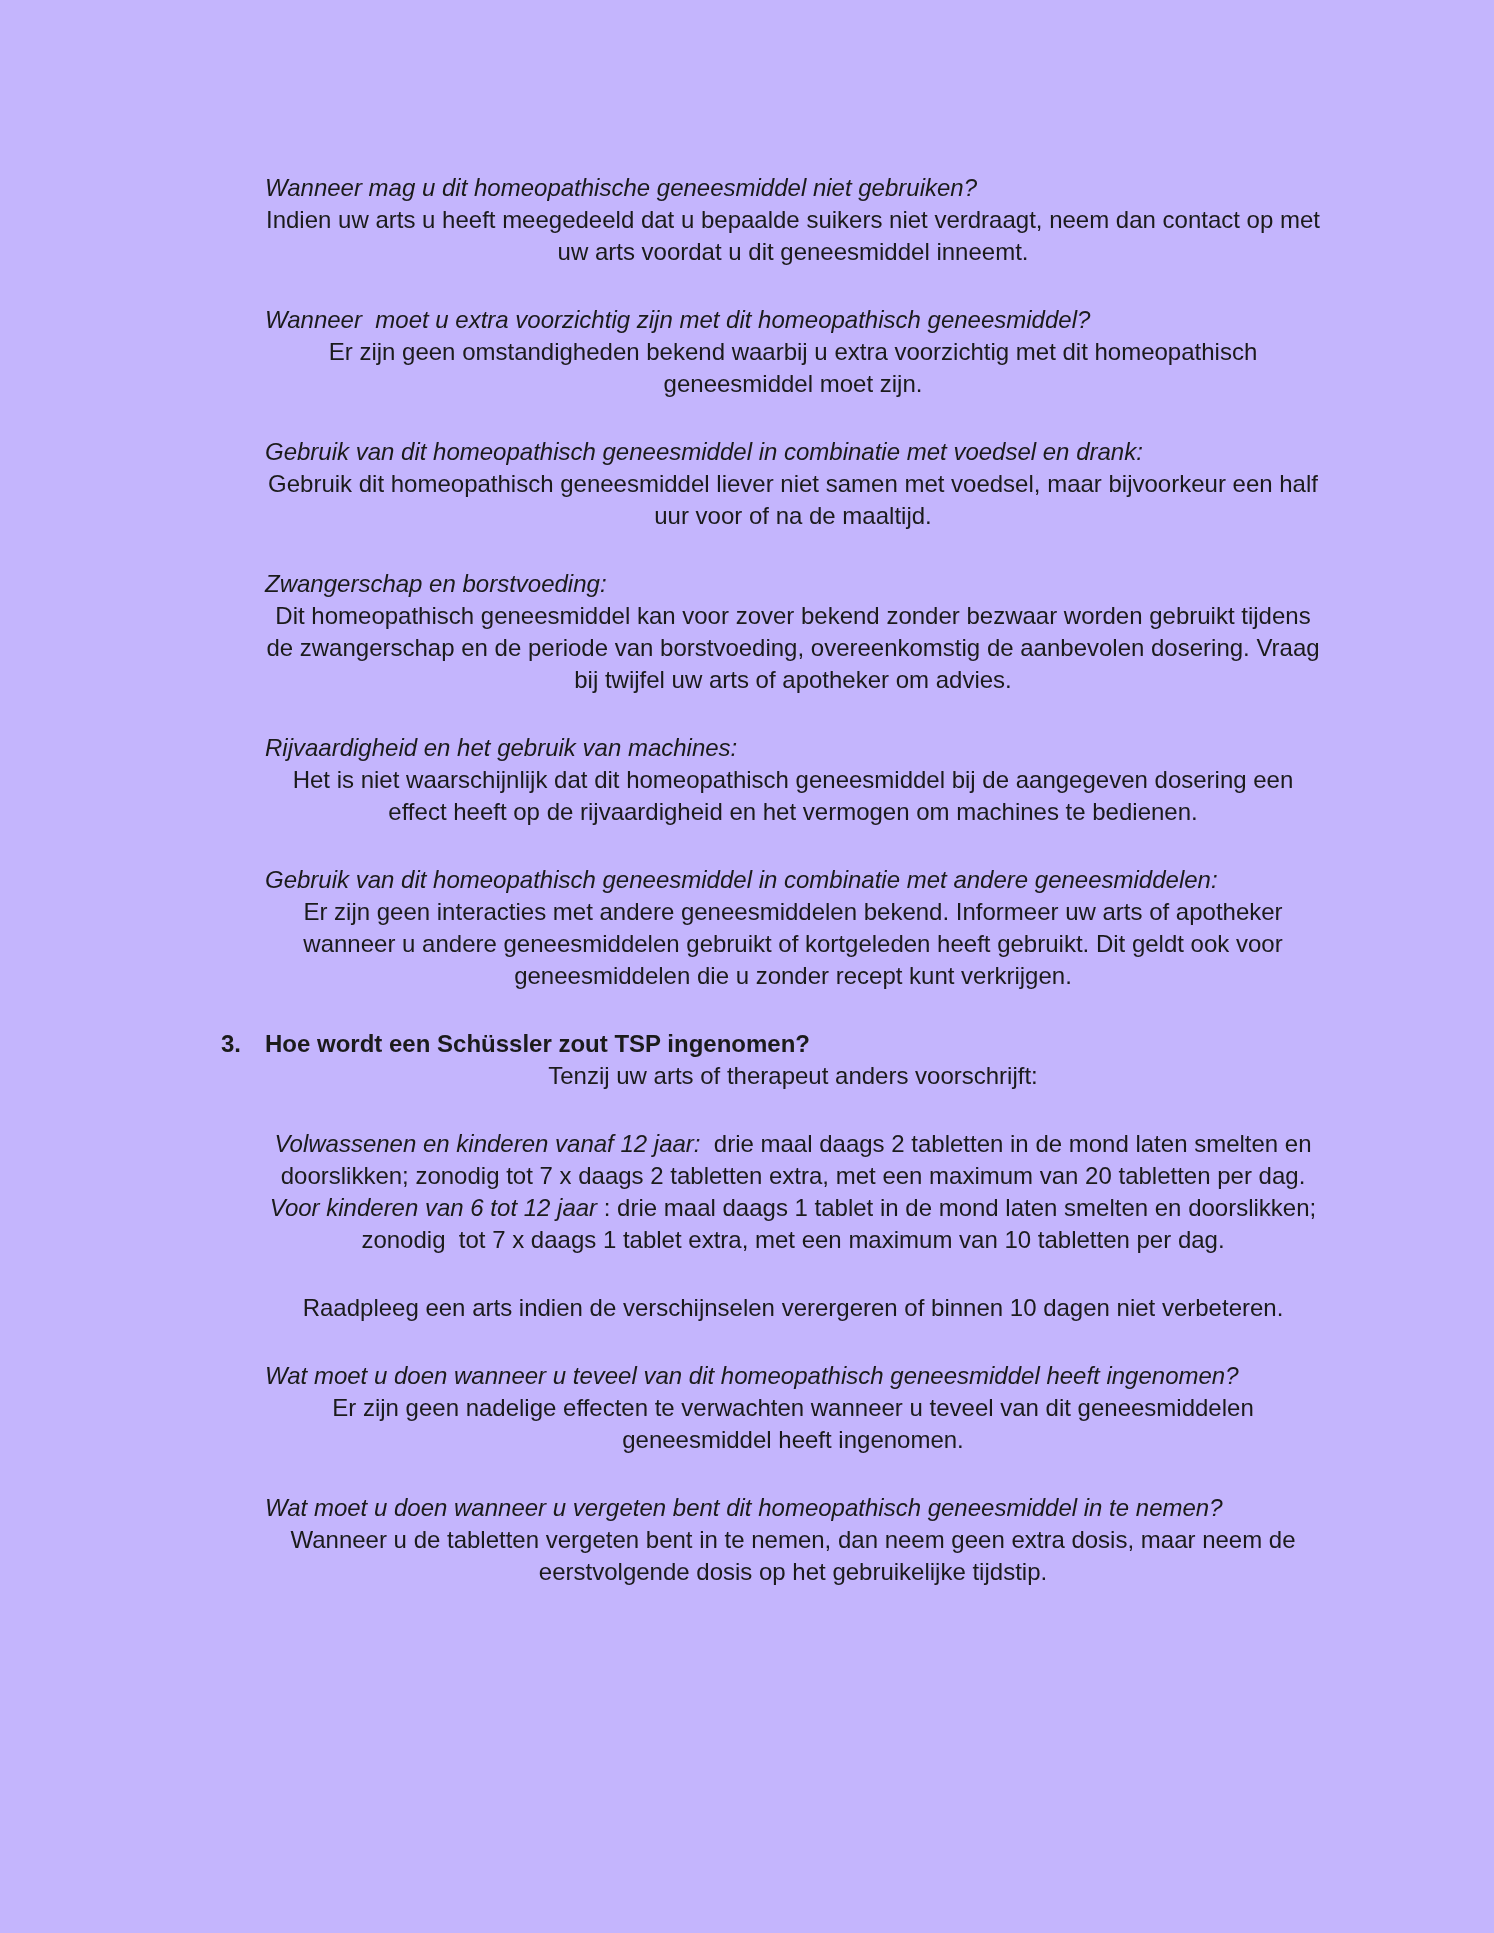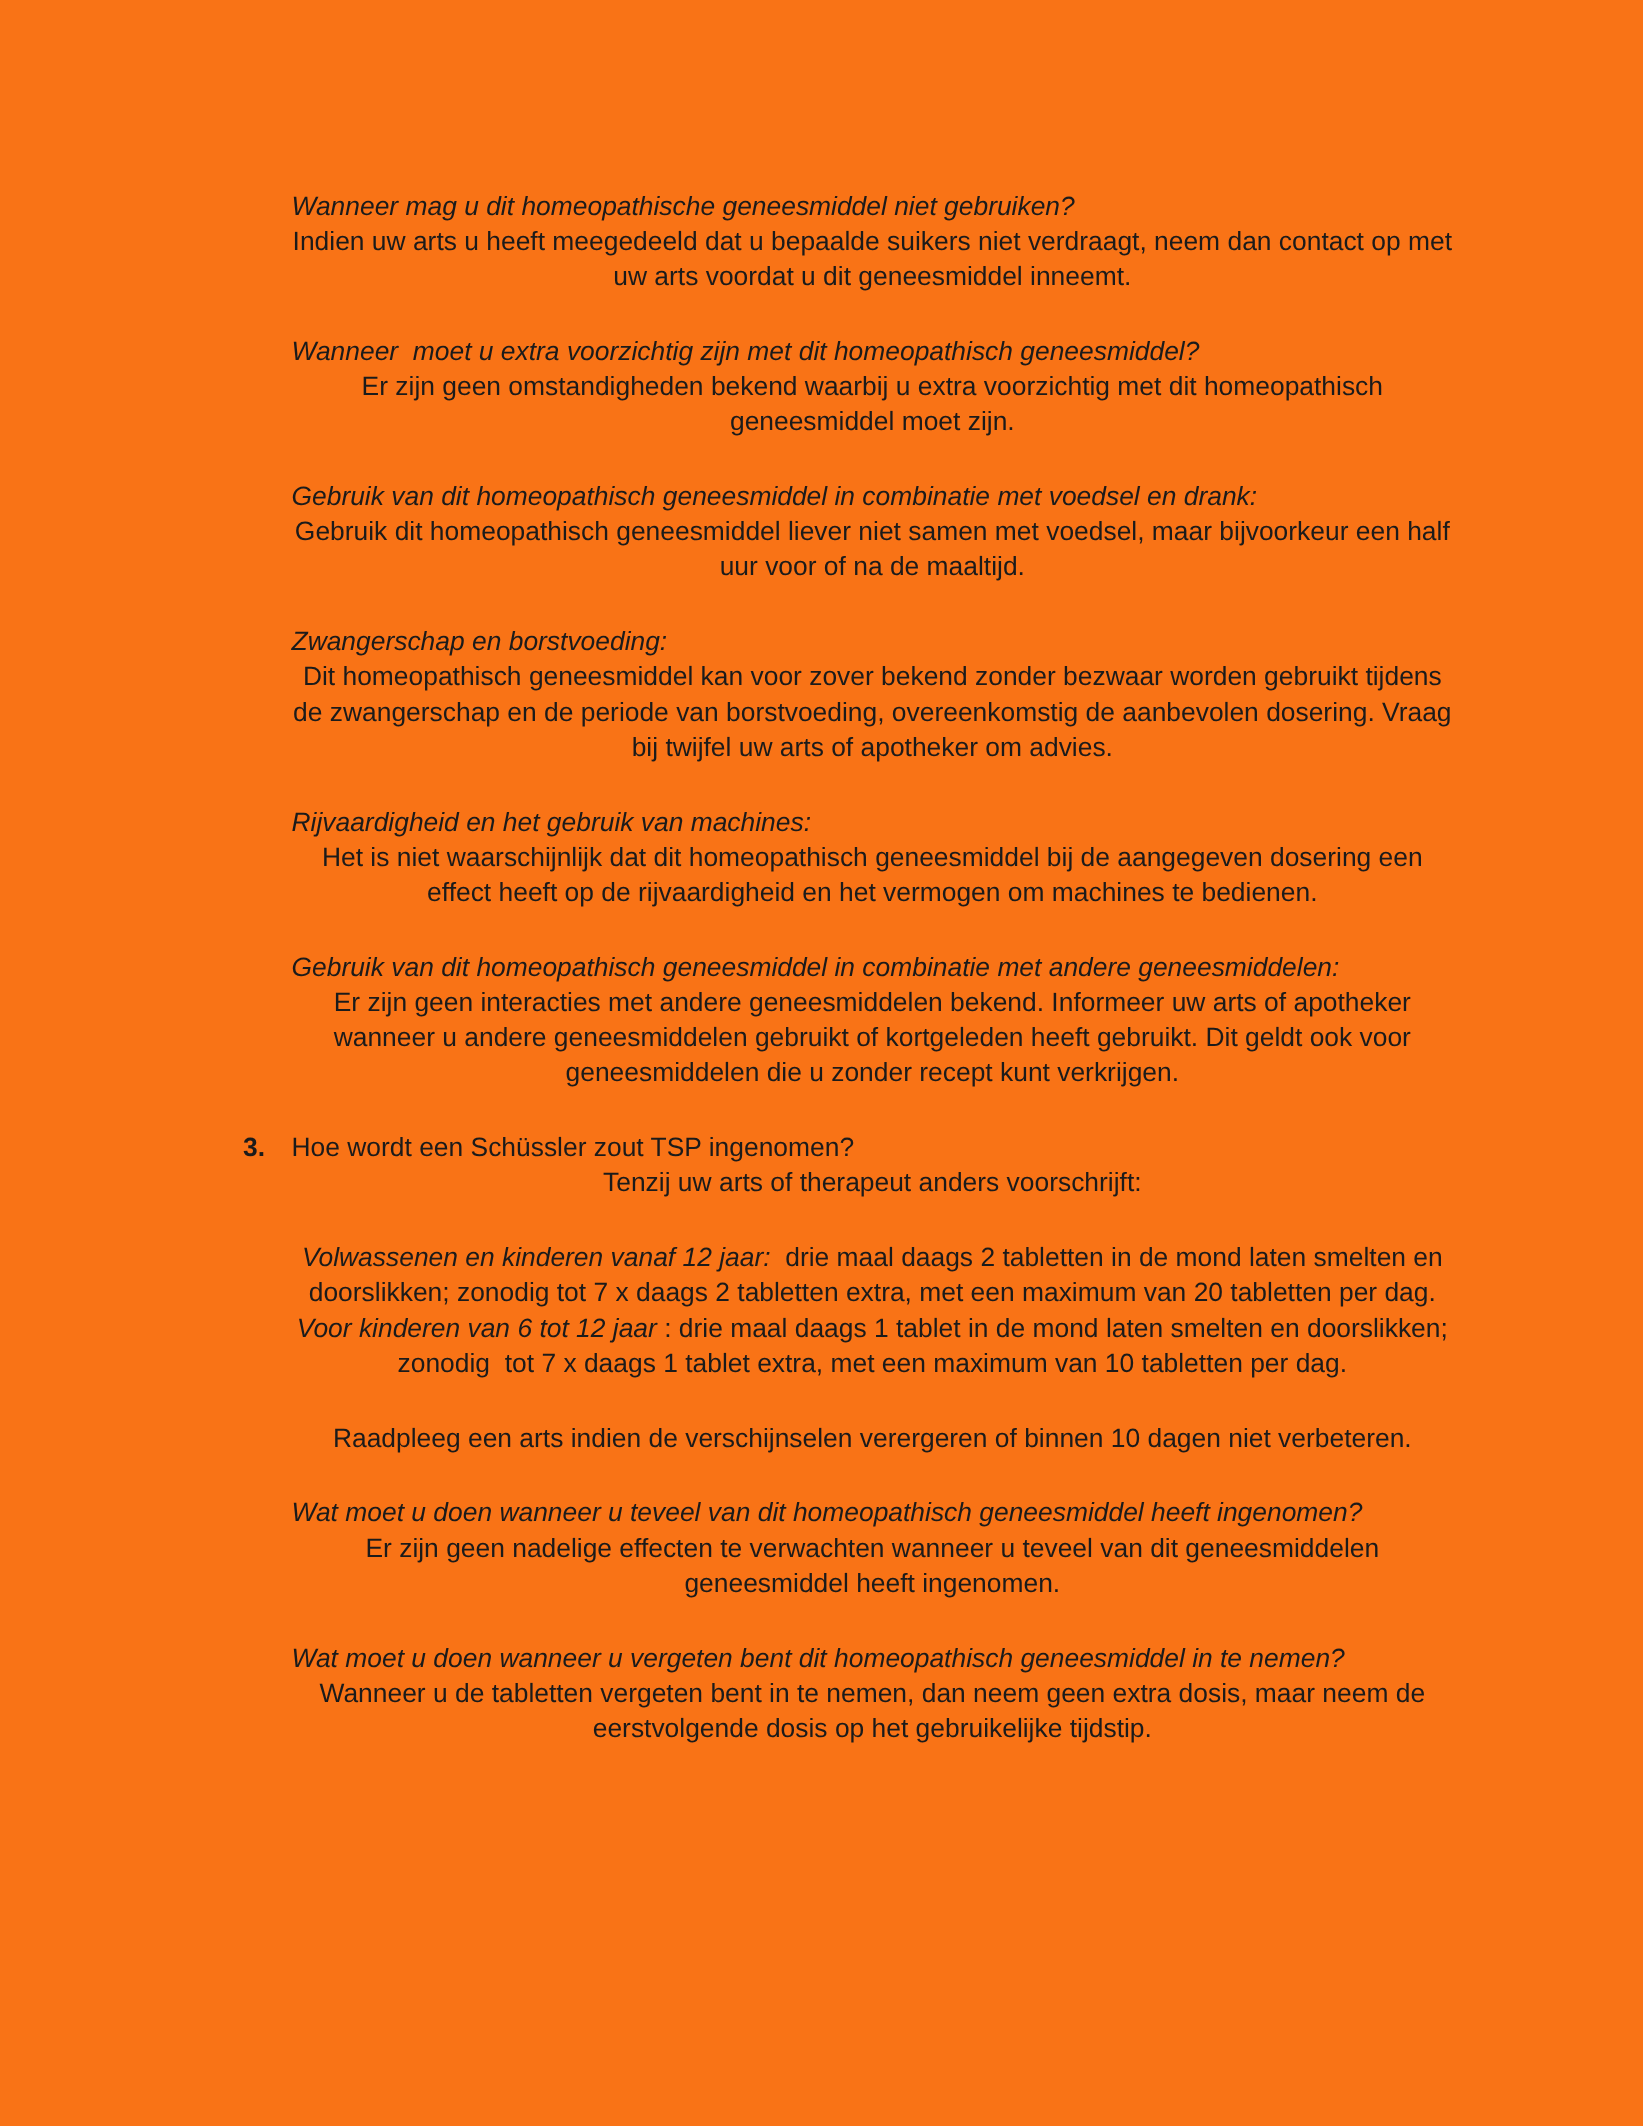--- a/index.html
+++ b/index.html
@@ -4,21 +4,21 @@
 <style>
   html, body {
     margin: 0;
     padding: 0;
     background: #ffffff;
   }
   .page {
     position: relative;
     width: 1494px;
     height: 1933px;
-    background: #f97316;
+    background: #c4b5fd;
     overflow: hidden;
     font-family: "Liberation Sans", sans-serif;
     color: #1b1b1b;
   }
   .content {
     position: absolute;
     left: 265px;
     top: 172px;
     width: 1056px;
   }
@@ -27,21 +27,21 @@
     font-size: 24px;
     line-height: 32px;
     white-space: pre-wrap;
     color: #1b1b1b;
   }
   .content p.gap {
     margin-bottom: 36px;
     text-align: center;
   }
   .italic { font-style: italic; }
-  .bold   { font-weight: normal; text-align: right; }
+  .bold   { font-weight: bold; text-align: right; }
   p.numbered {
     position: relative;
   }
   p.numbered .num {
     position: absolute;
     left: -44px;
     top: 0;
     font-weight: bold;
   }
 </style>

